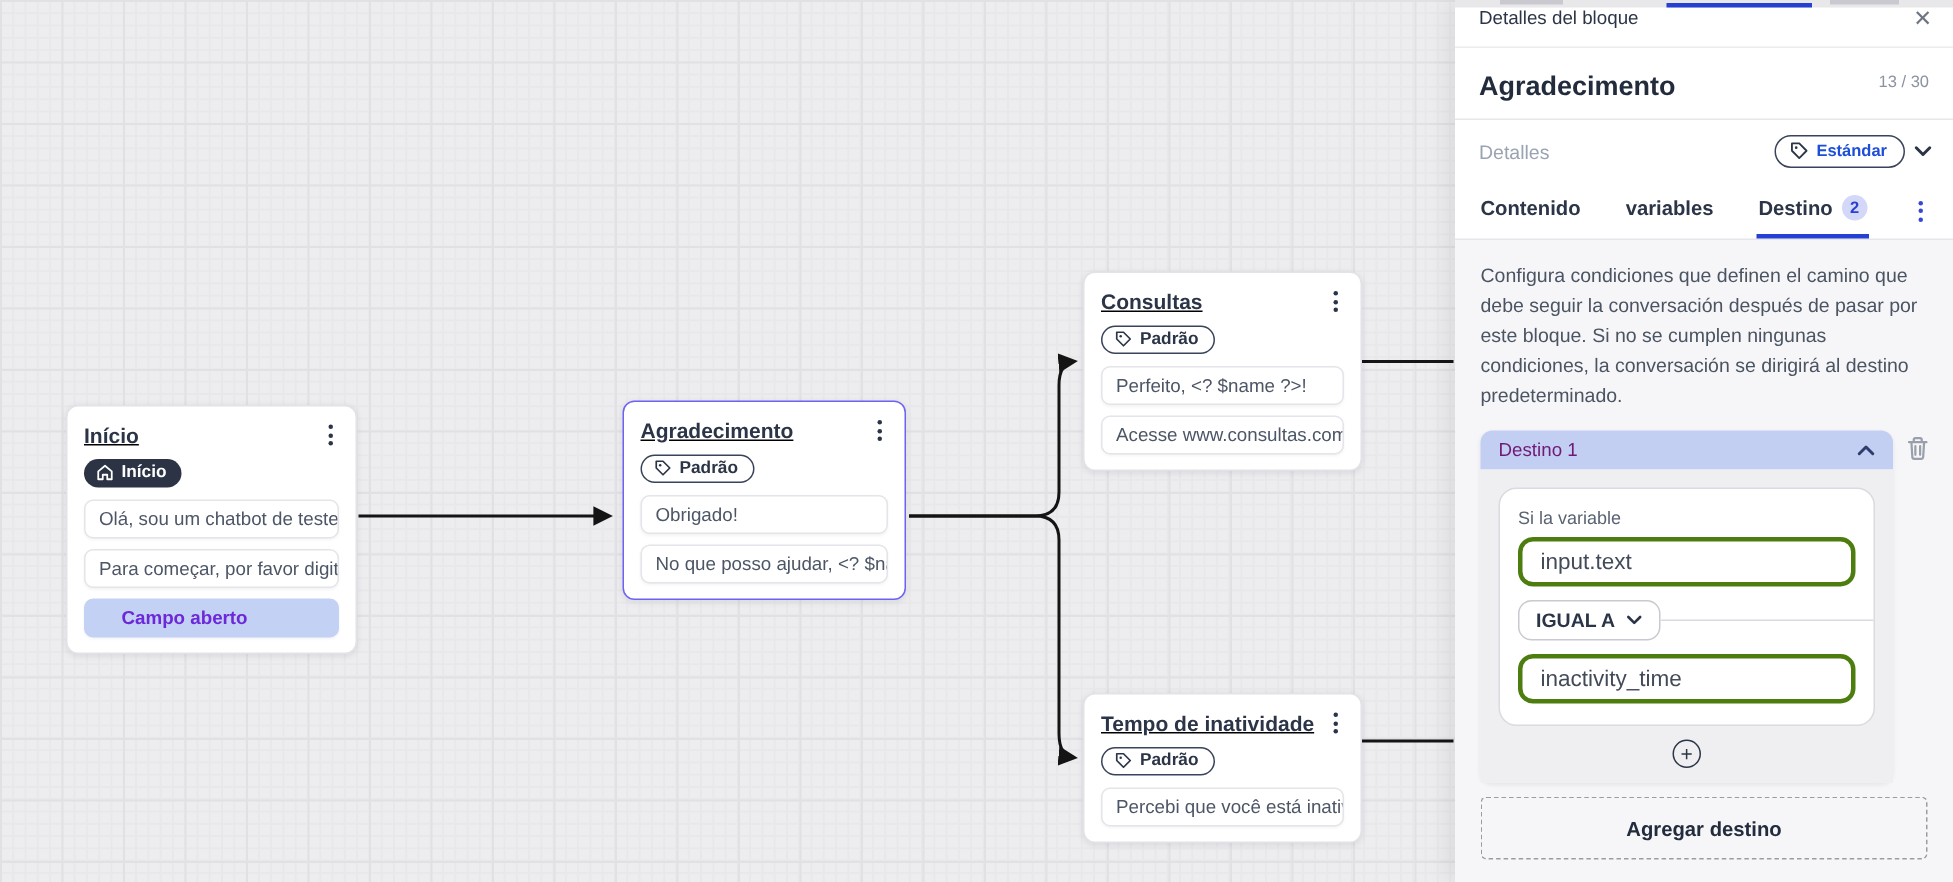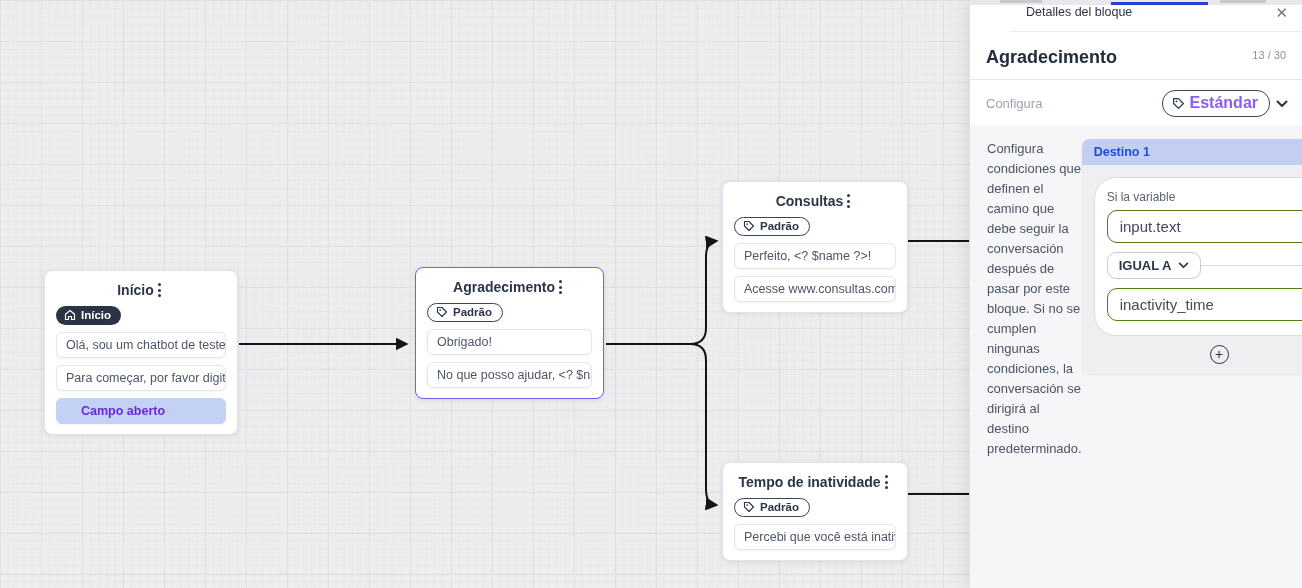--- a/index.html
+++ b/index.html
@@ -14,21 +14,21 @@
       linear-gradient(90deg,#e1e1e5 1px, transparent 1px),
       linear-gradient(#e8e8eb 1px, transparent 1px),
       linear-gradient(90deg,#e8e8eb 1px, transparent 1px);
     background-size:41px 41px,41px 41px,8.2px 8.2px,8.2px 8.2px; }
   svg.edges { position:absolute; inset:0; }
 
   
   .node { position:absolute; background:#fff; border:1px solid #e2e2e8;
     border-radius:8px; box-shadow:0 1px 4px rgba(30,35,60,.10); padding:10px 11px; }
   .node.selected { border:1px solid #6e63f1; }
-  .node-header { display:flex; justify-content:center; align-items:flex-start; }
+  .node-header { display:flex; justify-content:space-between; align-items:flex-start;text-decoration:underline; }
   .node-title { font-size:14px; font-weight:700; color:#2b3547; line-height:18px; }
   .kebab { color:#2b3547; font-size:15px; font-weight:700; letter-spacing:0;
     line-height:6px; display:flex; flex-direction:column; gap:2.5px; align-items:center;
     padding:2px 4px; cursor:pointer; }
   .kebab i { width:3px; height:3px; border-radius:50%; background:currentColor; display:block; }
   .badge-dark { display:inline-flex; align-items:center; gap:5px; margin-top:7px;
     background:#2b3344; color:#fff; border-radius:12px; padding:3px 10px 4px 8px;
     font-size:11.5px; font-weight:700; }
   .badge-outline { display:inline-flex; align-items:center; gap:5px; margin-top:7px;
     background:#fff; color:#2b3547; border:1px solid #39435a; border-radius:12px;
@@ -40,58 +40,58 @@
 
   
   .panel { position:absolute; top:0; left:970px; width:332px; height:588px;
     background:#fff; box-shadow:-6px 0 14px rgba(0,0,0,.07);
     display:flex; flex-direction:column; }
   .topstrip { position:relative; height:5px; background:#e8e8ea; flex:none; }
   .topstrip .smudge { position:absolute; top:0; height:3px; background:#c9c9cf; }
   .topstrip .active-underline { position:absolute; bottom:0; left:141px; width:97px;
     height:3px; background:#2540d2; }
   .panel-header { flex:none; height:27px; display:flex; align-items:center;
-    justify-content:space-between; padding:0 14px 12px 16px; border-bottom:1px solid #ececef;margin-left:40px; }
+    justify-content:space-between; padding:0 14px 12px 16px; border-bottom:1px solid #ececef; }
   .panel-header-title { font-size:12.5px; color:#2b3547; }
   .close-x { font-size:15px; color:#6e7683; cursor:pointer; line-height:1; }
   .title-row { flex:none; display:flex; align-items:flex-start; justify-content:space-between;
     padding:15px 16px 11px; border-bottom:1px solid #e7e7eb; }
   .block-title { font-size:18px; font-weight:700; color:#222c3d; }
   .counter { font-size:11px; color:#8b93a1; margin-top:2px; }
   .marcador-row { flex:none; display:flex; align-items:center; justify-content:space-between;
     padding:10px 14px 8px 16px; }
   .marcador-label { font-size:13px; color:#9aa3b2; }
   .marcador-right { display:flex; align-items:center; gap:6px; }
   .pill { display:inline-flex; align-items:center; gap:5px; border:1px solid #39435a;
-    border-radius:13px; padding:3px 11px 4px 9px; font-size:16px; font-weight:700;
-    color:#8b5cf6; background:#fff; cursor:pointer; }
+    border-radius:13px; padding:3px 11px 4px 9px; font-size:11px; font-weight:700;
+    color:#1d4ed8; background:#fff; cursor:pointer; }
   .tabs-row { flex:none; display:flex; align-items:center; gap:28px; padding:2px 16px 0;
     border-bottom:1px solid #e6e6ea; }
   .tab { font-size:13.5px; font-weight:700; color:#2b3547; padding:8px 1px 9px;
     display:flex; align-items:center; gap:6px; cursor:pointer; border-bottom:3px solid transparent; }
   .tab.active { border-bottom:3px solid #2540d2; }
   .tab-badge { width:17px; height:17px; border-radius:50%; background:#d3d7f8;
     color:#2b3fd0; font-size:11px; font-weight:700; display:flex; align-items:center;
     justify-content:center; }
   .kebab.blue { color:#3648d4; margin-left:auto; }
 
   .panel-body { flex:1; background:#f6f6f8; padding:14px 17px 8px;
-    display:flex; flex-direction:row; overflow:hidden; }
+    display:flex; flex-direction:column; overflow:hidden; }
   .desc { font-size:13px; line-height:20px; color:#4b5462; margin-bottom:13px; }
 
   .dest-wrap { position:relative; }
   .dest-card { width:275px; border-radius:8px; box-shadow:0 1px 3px rgba(30,35,60,.08); }
   .dest-header { background:#c2cef2; border-radius:8px 8px 0 0; padding:6px 12px;
     display:flex; align-items:center; justify-content:space-between; cursor:pointer; }
-  .dest-header-title { font-size:12.5px; font-weight:700; color:#1d4ed8; }
+  .dest-header-title { font-size:12.5px; font-weight:400; color:#701a75; }
   .dest-body { background:#efeff2; padding:12px 12px 0; }
-  .inner-card { background:#fff; border:1px solid #dadae0; border-radius:22px;
+  .inner-card { background:#fff; border:1px solid #dadae0; border-radius:12px;
     padding:12px 12px 14px; }
   .field-label { font-size:12px; color:#5b6472; margin-bottom:6px; }
-  .txt-input { width:100%; height:33px; border:1px solid #4d7c0f; border-radius:10px;
+  .txt-input { width:100%; height:33px; border:3px solid #4d7c0f; border-radius:10px;
     background:#fff; padding:0 12px; font-size:15px; color:#434b59;
     font-family:"Liberation Sans", sans-serif; }
   .op-row { display:flex; align-items:center; margin:9px -12px 9px 0; }
   .op-btn { display:inline-flex; align-items:center; gap:7px; background:#fff;
     border:1px solid #c9c9d1; border-radius:9px; padding:5px 11px; font-size:13px;
     font-weight:700; color:#2b3547; cursor:pointer; }
   .op-line { flex:1; height:1px; background:#dadae0; }
   .plus-row { display:flex; justify-content:center; padding:9px 0 10px; }
   .plus-btn { width:19px; height:19px; border:1.6px solid #2b3547; border-radius:50%;
     color:#2b3547; font-size:14px; line-height:15px; text-align:center; cursor:pointer;
@@ -220,35 +220,48 @@
     <span class="panel-header-title">Detalles del bloque</span>
     <span class="close-x">✕</span>
   </div>
 
   <div class="title-row">
     <span class="block-title">Agradecimento</span>
     <span class="counter">13 / 30</span>
   </div>
 
   <div class="marcador-row">
-    <span class="marcador-label">Configura</span>
+    <span class="marcador-label">Detalles</span>
     <span class="marcador-right">
       <span class="pill">
         <svg width="13" height="13" viewBox="0 0 16 16">
           <path d="M2 2 H8 L14 8 L8 14 L2 8 Z" fill="none" stroke="#2b3547" stroke-width="1.5" stroke-linejoin="round"></path>
           <circle cx="5.5" cy="5.5" r="1.1" fill="#2b3547"></circle>
         </svg>
         <span>Estándar</span>
       </span>
       <svg width="12" height="8" viewBox="0 0 12 8">
         <path d="M1.5 1.5 L6 6 L10.5 1.5" fill="none" stroke="#2b3547" stroke-width="2" stroke-linecap="round" stroke-linejoin="round"></path>
       </svg>
     </span>
   </div>
 
+  <div class="tabs-row">
+    <span class="tab">Contenido</span>
+    <span class="tab">variables</span>
+    <span class="tab active">
+      <span>Destino</span>
+      <span class="tab-badge">2</span>
+    </span>
+    <span class="kebab blue">
+        <i></i>
+        <i></i>
+        <i></i>
+      </span>
+  </div>
 
   <div class="panel-body">
     <p class="desc">Configura condiciones que definen el camino que debe seguir la conversación después de pasar por este bloque. Si no se cumplen ningunas condiciones, la conversación se dirigirá al destino predeterminado.</p>
 
     <div class="dest-wrap">
       <div class="dest-card">
         <div class="dest-header">
           <span class="dest-header-title">Destino 1</span>
           <svg width="12" height="8" viewBox="0 0 12 8">
             <path d="M1.5 6.5 L6 2 L10.5 6.5" fill="none" stroke="#2f3d6e" stroke-width="2" stroke-linecap="round" stroke-linejoin="round"></path>

